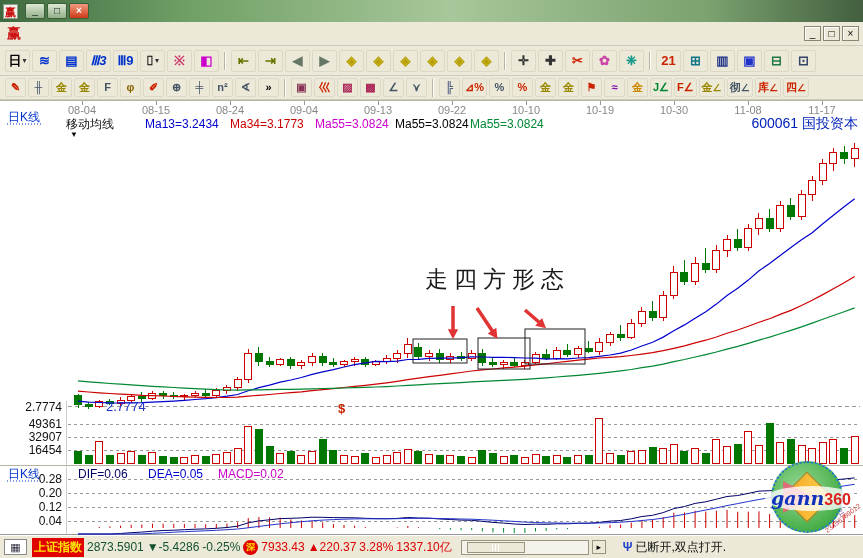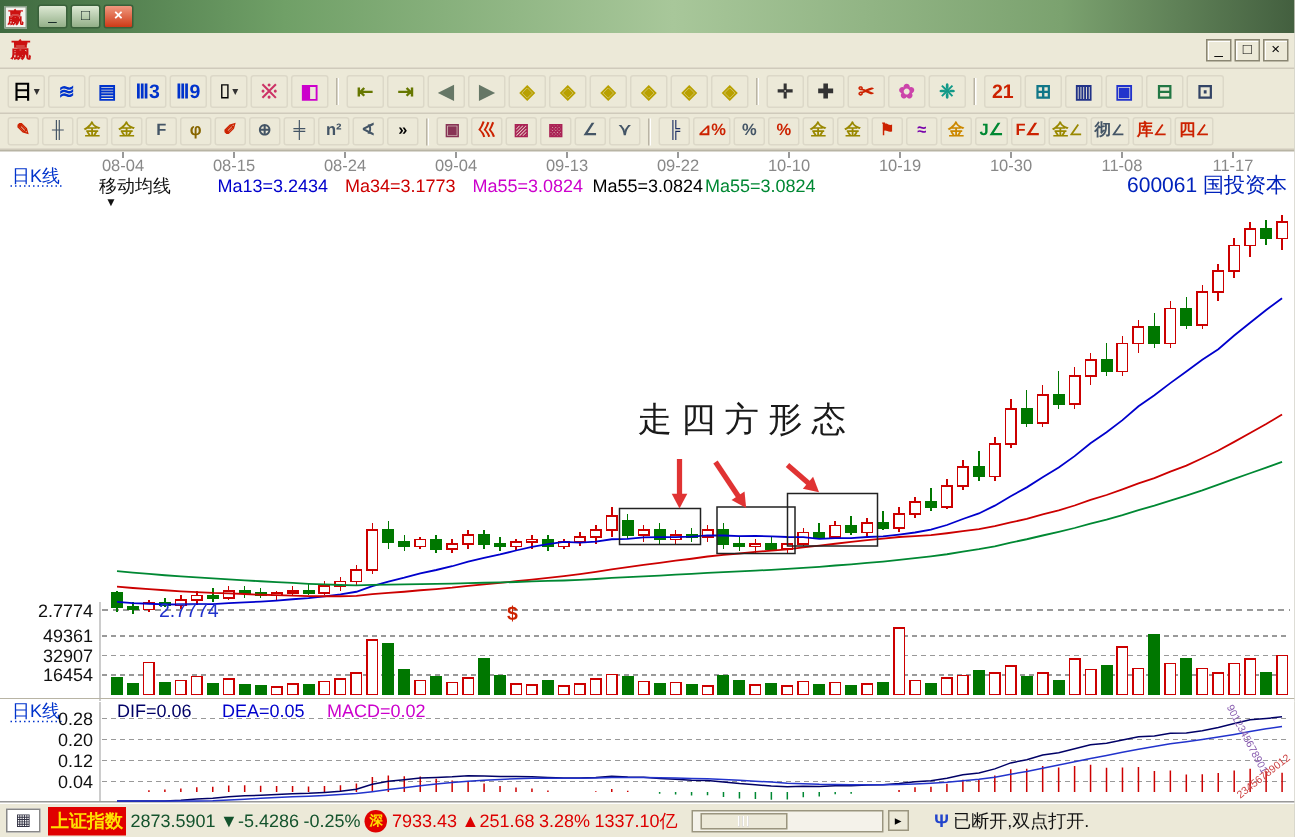--- a/index.html
+++ b/index.html
@@ -100,21 +100,21 @@
         <i class="tb-glyph" style="color: rgb(0, 0, 0);">日</i>
         <i class="tb-dd">▾</i>
       </span>
       <span class="tbtn">
         <i class="tb-glyph" style="color: rgb(0, 51, 204);">≋</i>
       </span>
       <span class="tbtn">
         <i class="tb-glyph" style="color: rgb(0, 51, 204);">▤</i>
       </span>
       <span class="tbtn">
-        <i class="tb-glyph" style="color: rgb(0, 51, 204);">Ⅲ3</i>
+        <i class="tb-glyph" style="color: rgb(0, 51, 204); font-style: italic;">Ⅲ3</i>
       </span>
       <span class="tbtn">
         <i class="tb-glyph" style="color: rgb(0, 51, 204);">Ⅲ9</i>
       </span>
       <span class="tbtn">
         <i class="tb-glyph" style="color: rgb(0, 0, 0);">⌷</i>
         <i class="tb-dd">▾</i>
       </span>
       <span class="tbtn">
         <i class="tb-glyph" style="color: rgb(204, 51, 102);">※</i>
@@ -290,20 +290,25 @@
       </span>
       <span class="tbtn">
         <i class="tb-glyph" style="color: rgb(204, 34, 0);">四∠</i>
       </span>
     </div>
 
   <div class="chart-area">
     <div class="gann-logo">
       <span class="ring-digits d1">9012345678901</span>
       <span class="ring-digits d2">23456789012</span>
+      <div class="gl-circle">
+        <div class="gl-diamond"></div>
+        <div class="gl-tri"></div>
+        <div class="gl-text"><i>gann</i><b>360</b></div>
+      </div>
     </div>
     <svg id="chart-svg" width="863" height="434">
       <g id="g-grid" shape-rendering="crispEdges">
           <line x1="82" y1="0" x2="82" y2="4" stroke="#999"></line>
           <line x1="156" y1="0" x2="156" y2="4" stroke="#999"></line>
           <line x1="230" y1="0" x2="230" y2="4" stroke="#999"></line>
           <line x1="304" y1="0" x2="304" y2="4" stroke="#999"></line>
           <line x1="378" y1="0" x2="378" y2="4" stroke="#999"></line>
           <line x1="452" y1="0" x2="452" y2="4" stroke="#999"></line>
           <line x1="526" y1="0" x2="526" y2="4" stroke="#999"></line>
@@ -680,21 +685,21 @@
   </div>
 
   <div class="statusbar">
     <span class="sb-btn">▦</span>
     <span class="sb-sh">上证指数</span>
     <span class="sb-green">2873.5901</span>
     <span class="sb-green">▼-5.4286</span>
     <span class="sb-green">-0.25%</span>
     <span class="sb-badge">深</span>
     <span class="sb-red">7933.43</span>
-    <span class="sb-red">▲251.68</span>
+    <span class="sb-red">▲220.37</span>
     <span class="sb-red">3.28%</span>
     <span class="sb-red">1337.10亿</span>
     <span class="sb-scroll">
         <span class="sb-thumb">
           <i></i>
           <i></i>
           <i></i>
         </span>
       </span>
     <span class="sb-arrow">▸</span>

